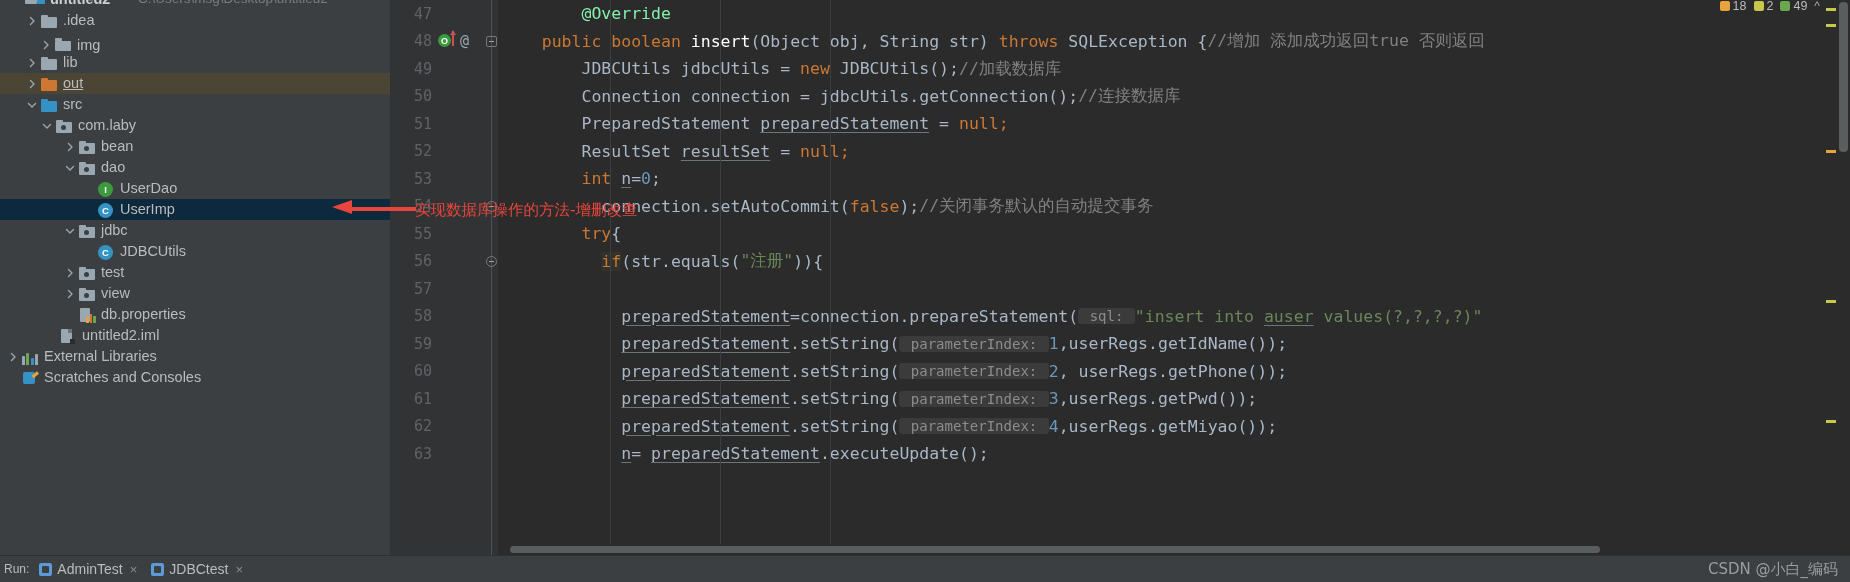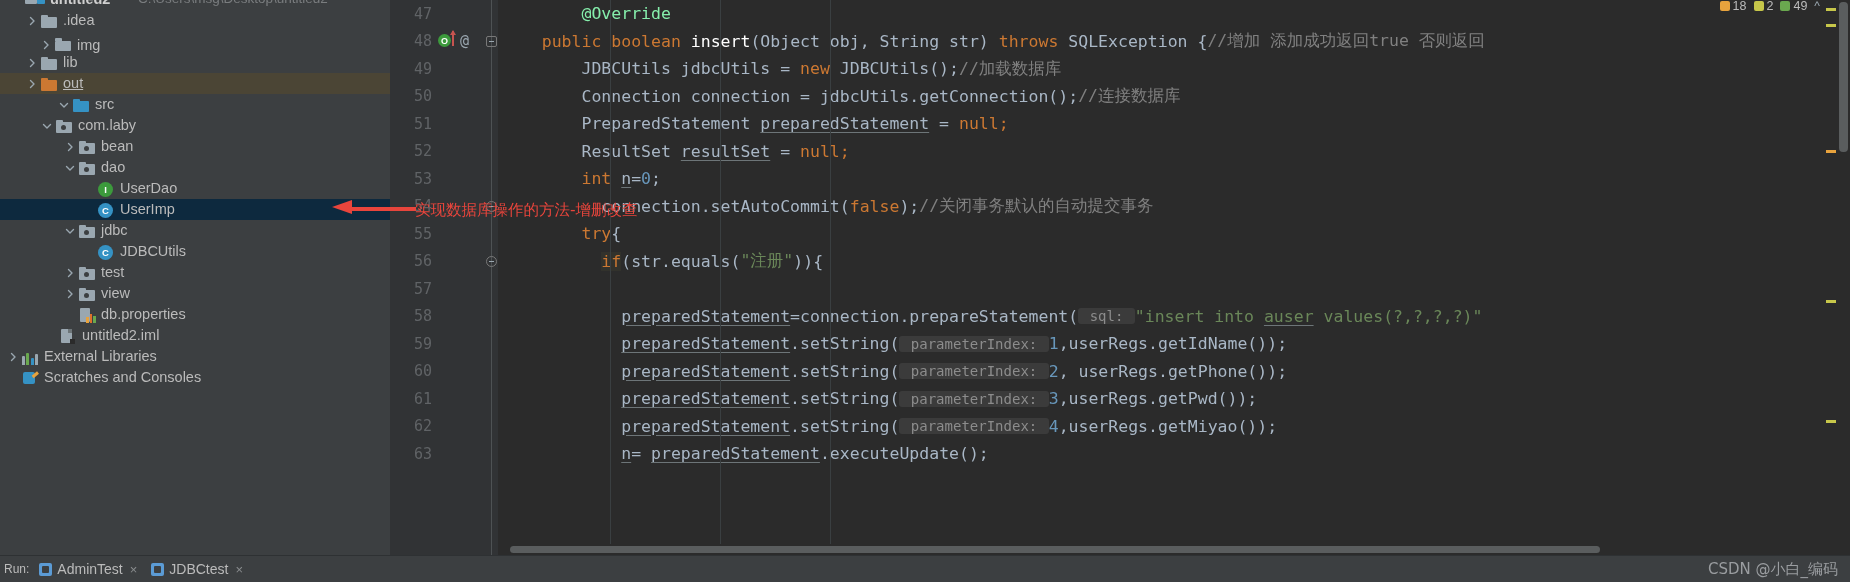--- a/index.html
+++ b/index.html
@@ -356,21 +356,21 @@
               </svg>
             </div>
             <div class="tree-icon">
               <div class="folder orange">
                 <div class="tab"></div>
                 <div class="body"></div>
               </div>
             </div>
             <span class="tree-label">out</span>
           </div>
-          <div class="tree-row" style="padding-left: 25px; margin-left: 32px;">
+          <div class="tree-row" style="padding-left: 25px;">
             <div class="twisty">
               <svg width="14" height="14" viewBox="0 0 14 14">
                 <path fill="none" stroke="#9aa7b0" stroke-width="1.4" stroke-linecap="round" stroke-linejoin="round" d="M3.5 5.5 L7 9 L10.5 5.5"></path>
               </svg>
             </div>
             <div class="tree-icon">
               <div class="folder blue">
                 <div class="tab"></div>
                 <div class="body"></div>
               </div>

